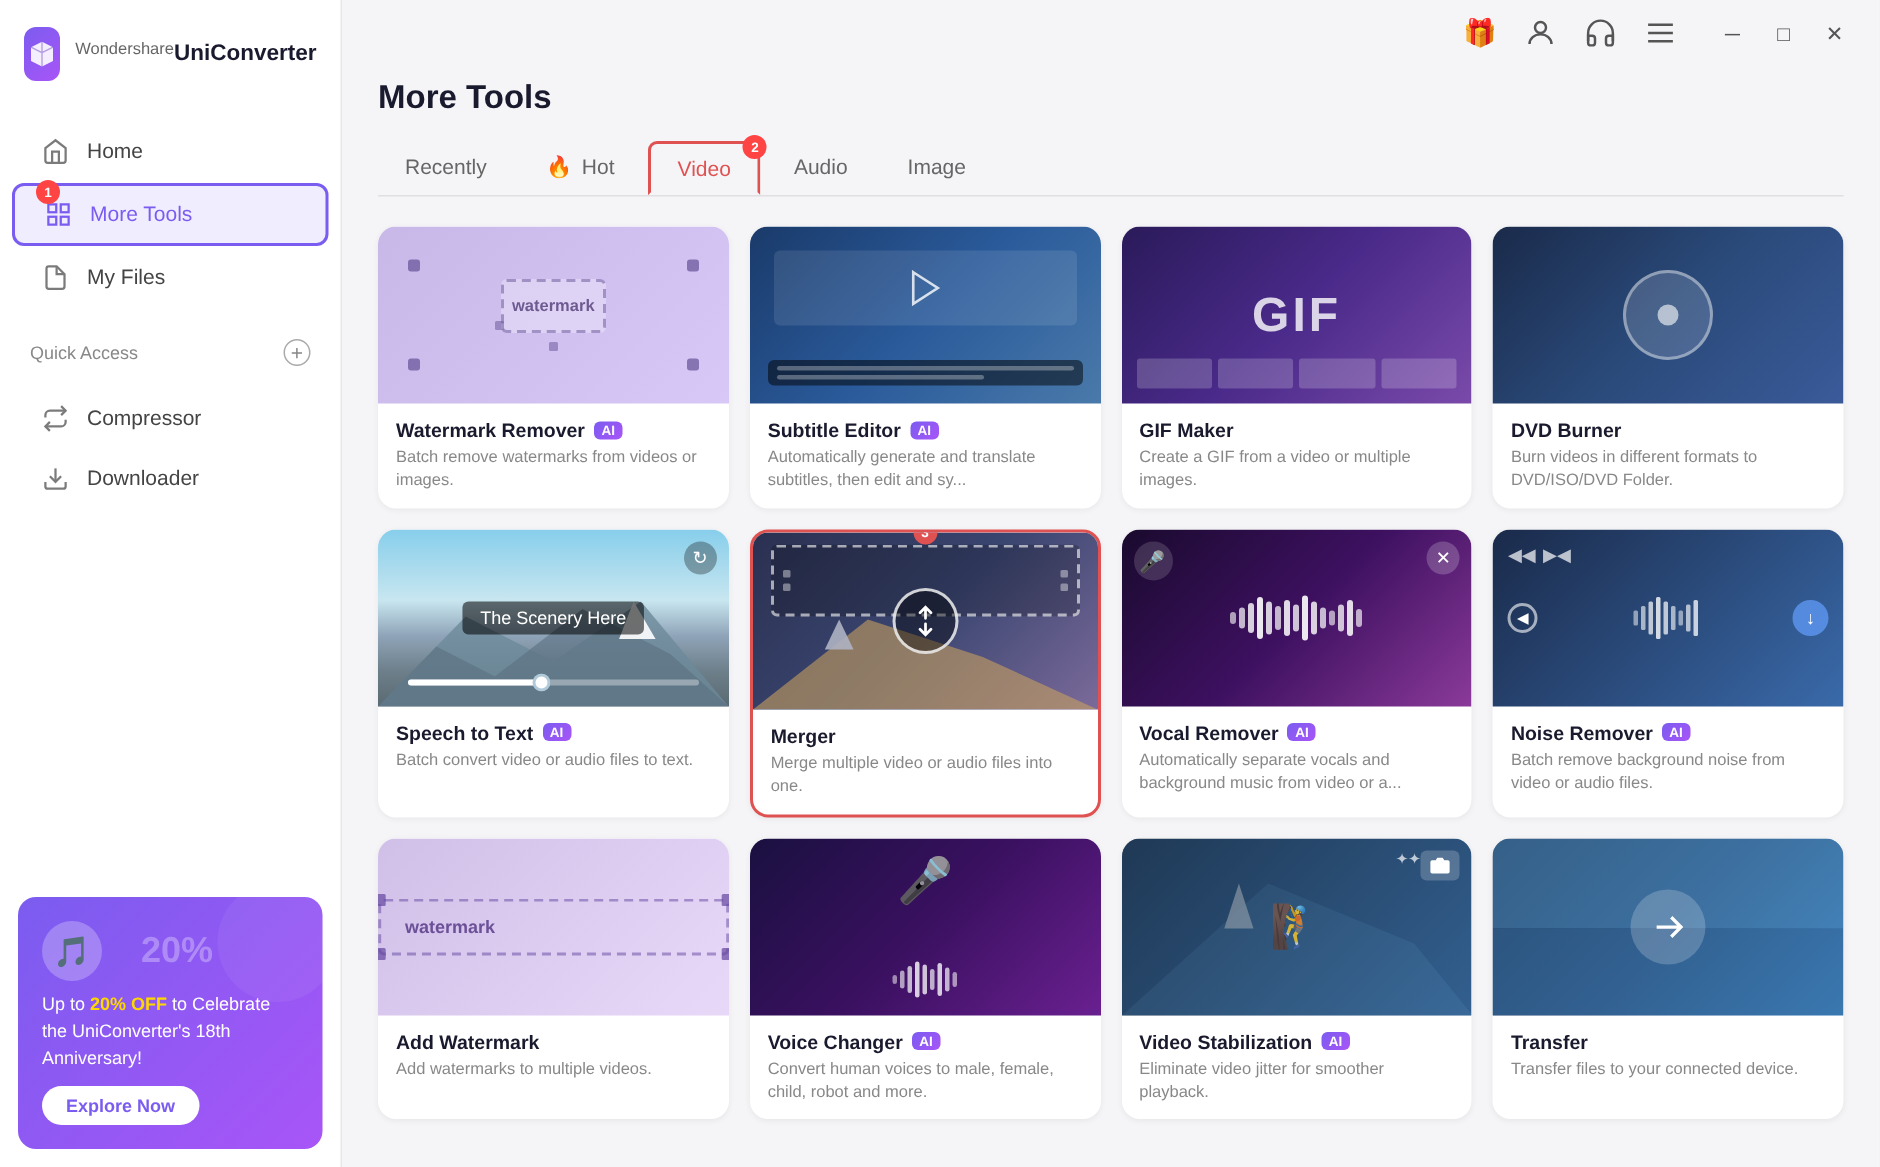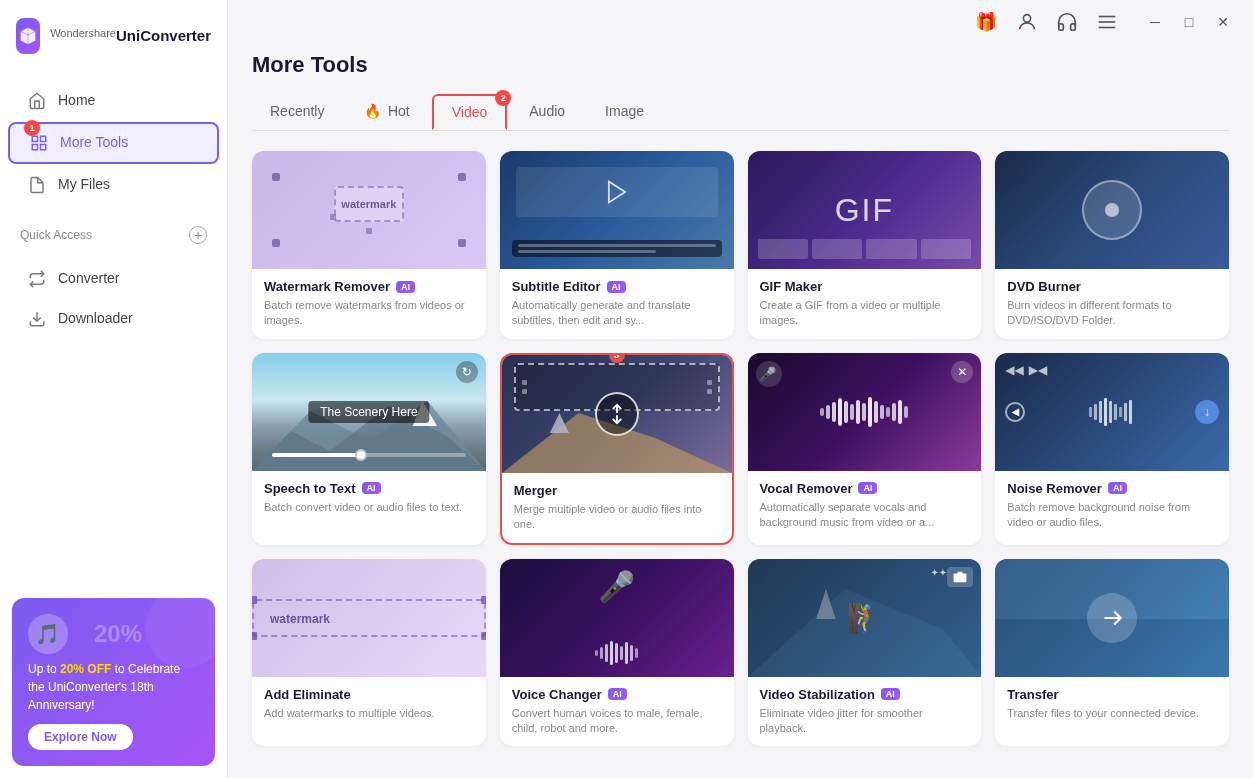--- a/index.html
+++ b/index.html
@@ -412,21 +412,21 @@
     <div class="plus-btn">+</div>
   </div>
 
   <div class="sidebar-nav">
     <div class="nav-item">
       <svg class="nav-icon" viewBox="0 0 24 24" fill="none" stroke="currentColor" stroke-width="2">
           <polyline points="17 1 21 5 17 9"></polyline>
           <path d="M3 11V9a4 4 0 014-4h14M7 23l-4-4 4-4"></path>
           <path d="M21 13v2a4 4 0 01-4 4H3"></path>
         </svg>
-      <span>Converter</span>
+      <span>Compressor</span>
     </div>
     <div class="nav-item">
       <svg class="nav-icon" viewBox="0 0 24 24" fill="none" stroke="currentColor" stroke-width="2">
           <path d="M21 15v4a2 2 0 01-2 2H5a2 2 0 01-2-2v-4"></path>
           <polyline points="7 10 12 15 17 10"></polyline>
           <line x1="12" y1="15" x2="12" y2="3"></line>
         </svg>
       <span>Downloader</span>
     </div>
   </div>
@@ -546,21 +546,21 @@
           <div class="tool-name">
             <span>Subtitle Editor</span>
             <span class="ai-badge">AI</span>
           </div>
           <div class="tool-desc">Automatically generate and translate subtitles, then edit and sy...</div>
         </div>
       </div>
 
       <div class="tool-card">
         <div class="tool-thumb thumb-gif">
-          <div style="position:absolute;top:50%;left:50%;transform:translate(-50%,-50%);font-size:32px;font-weight:400;color:rgba(255,255,255,0.8);letter-spacing:2px;text-align:center;">GIF</div>
+          <div style="position:absolute;top:50%;left:50%;transform:translate(-50%,-50%);font-size:32px;font-weight:700;color:rgba(255,255,255,0.8);letter-spacing:2px;text-align:center;">GIF</div>
           <div style="position:absolute;bottom:10px;left:10px;right:10px;display:flex;gap:4px;">
             <div style="height:20px;flex:1;background:rgba(255,255,255,0.2);border-radius:2px;"></div>
             <div style="height:20px;flex:1;background:rgba(255,255,255,0.2);border-radius:2px;"></div>
             <div style="height:20px;flex:1;background:rgba(255,255,255,0.2);border-radius:2px;"></div>
             <div style="height:20px;flex:1;background:rgba(255,255,255,0.2);border-radius:2px;"></div>
           </div>
         </div>
         <div class="tool-info">
           <div class="tool-name">
             <span>GIF Maker</span>
@@ -720,21 +720,21 @@
             
             <div style="position:absolute;top:-5px;left:-5px;width:8px;height:8px;background:rgba(100,70,160,0.7);border-radius:1px;"></div>
             <div style="position:absolute;top:-5px;right:-5px;width:8px;height:8px;background:rgba(100,70,160,0.7);border-radius:1px;"></div>
             <div style="position:absolute;bottom:-5px;left:-5px;width:8px;height:8px;background:rgba(100,70,160,0.7);border-radius:1px;"></div>
             <div style="position:absolute;bottom:-5px;right:-5px;width:8px;height:8px;background:rgba(100,70,160,0.7);border-radius:1px;"></div>
             <span style="font-size:12px;font-weight:600;color:rgba(80,50,130,0.8);">watermark</span>
           </div>
         </div>
         <div class="tool-info">
           <div class="tool-name">
-            <span>Add Eliminate</span>
+            <span>Add Watermark</span>
           </div>
           <div class="tool-desc">Add watermarks to multiple videos.</div>
         </div>
       </div>
 
       <div class="tool-card">
         <div class="tool-thumb thumb-voice">
 
           <div style="position:absolute;top:10px;left:50%;transform:translateX(-50%);color:rgba(255,255,255,0.9);font-size:30px;">🎤</div>
           <div style="position:absolute;bottom:12px;left:0;right:0;display:flex;align-items:center;justify-content:center;gap:2px;">

